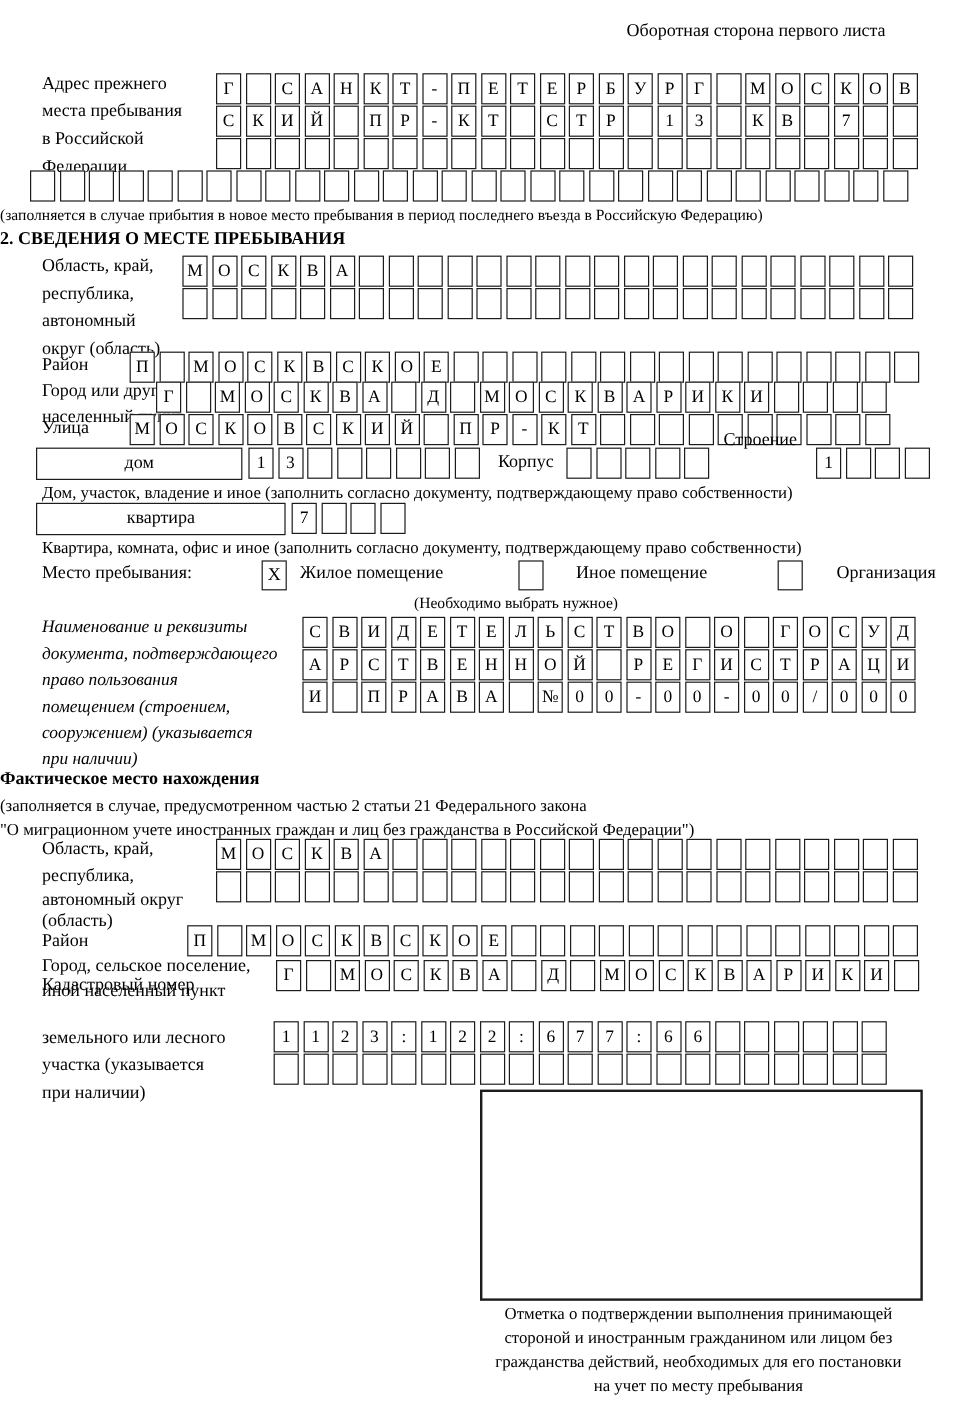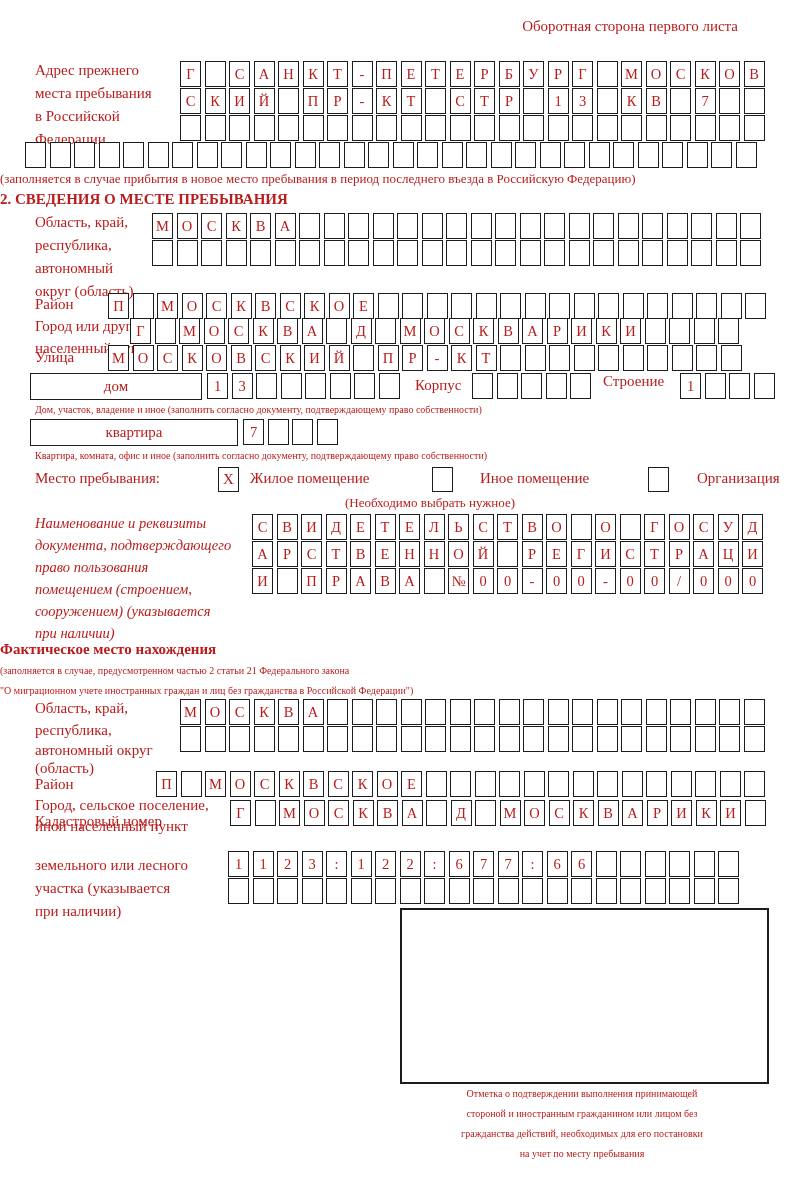--- a/index.html
+++ b/index.html
@@ -1,21 +1,21 @@
 <!DOCTYPE html>
 <html><head>
 <meta charset="utf-8">
 <style>
   html,body{margin:0;padding:0;background:#fff;}
-  .page{position:relative;width:800px;height:1180px;background:#fff;color:#b91c1c;
+  .page{position:relative;width:800px;height:1180px;background:#fff;color:#000000;
         font-family:"Liberation Serif", "DejaVu Serif", serif;overflow:hidden;}
   .abs{position:absolute;white-space:nowrap;}
   .lbl{font-size:15px;}
   .lbl-sm{font-size:14.5px;font-style:italic;}
-  .cap{font-size:10px;}
+  .cap{font-size:14px;}
   .note{font-size:13px;}
   .bold{font-weight:bold;}
   .ctr{left:0;width:800px;}
   .cellrow{position:absolute;display:flex;gap:3.5px;}
   .cell{box-sizing:border-box;width:21px;height:26px;border:1.6px solid #1c1c1c;
         display:flex;align-items:center;justify-content:center;
         font-size:14.5px;line-height:1;background:#fff;}
   .fieldbox{position:absolute;box-sizing:border-box;height:27px;border:1.6px solid #1c1c1c;
         display:flex;align-items:center;justify-content:center;font-size:15px;background:#fff;}
   .checkbox{position:absolute;box-sizing:border-box;width:21px;height:25px;border:1.6px solid #1c1c1c;
@@ -310,21 +310,21 @@
       <span class="cell"></span>
     </div>
   <div class="abs lbl" style="left:415px;top:377px">Корпус</div>
   <div class="cellrow" style="left:472px;top:373px">
       <span class="cell"></span>
       <span class="cell"></span>
       <span class="cell"></span>
       <span class="cell"></span>
       <span class="cell"></span>
     </div>
-  <div class="abs lbl" style="left:603px;top:373px">Строение</div>
+  <div class="abs lbl" style="left:603px;top:359px">Строение</div>
   <div class="cellrow" style="left:680px;top:373px">
       <span class="cell">1</span>
       <span class="cell"></span>
       <span class="cell"></span>
       <span class="cell"></span>
     </div>
   <div class="abs cap" style="left:35px;top:404px">Дом, участок, владение и иное (заполнить согласно документу, подтверждающему право собственности)</div>
 
   <div class="fieldbox" style="left:30px;top:419px;width:208px">квартира</div>
   <div class="cellrow" style="left:243px;top:419px">

